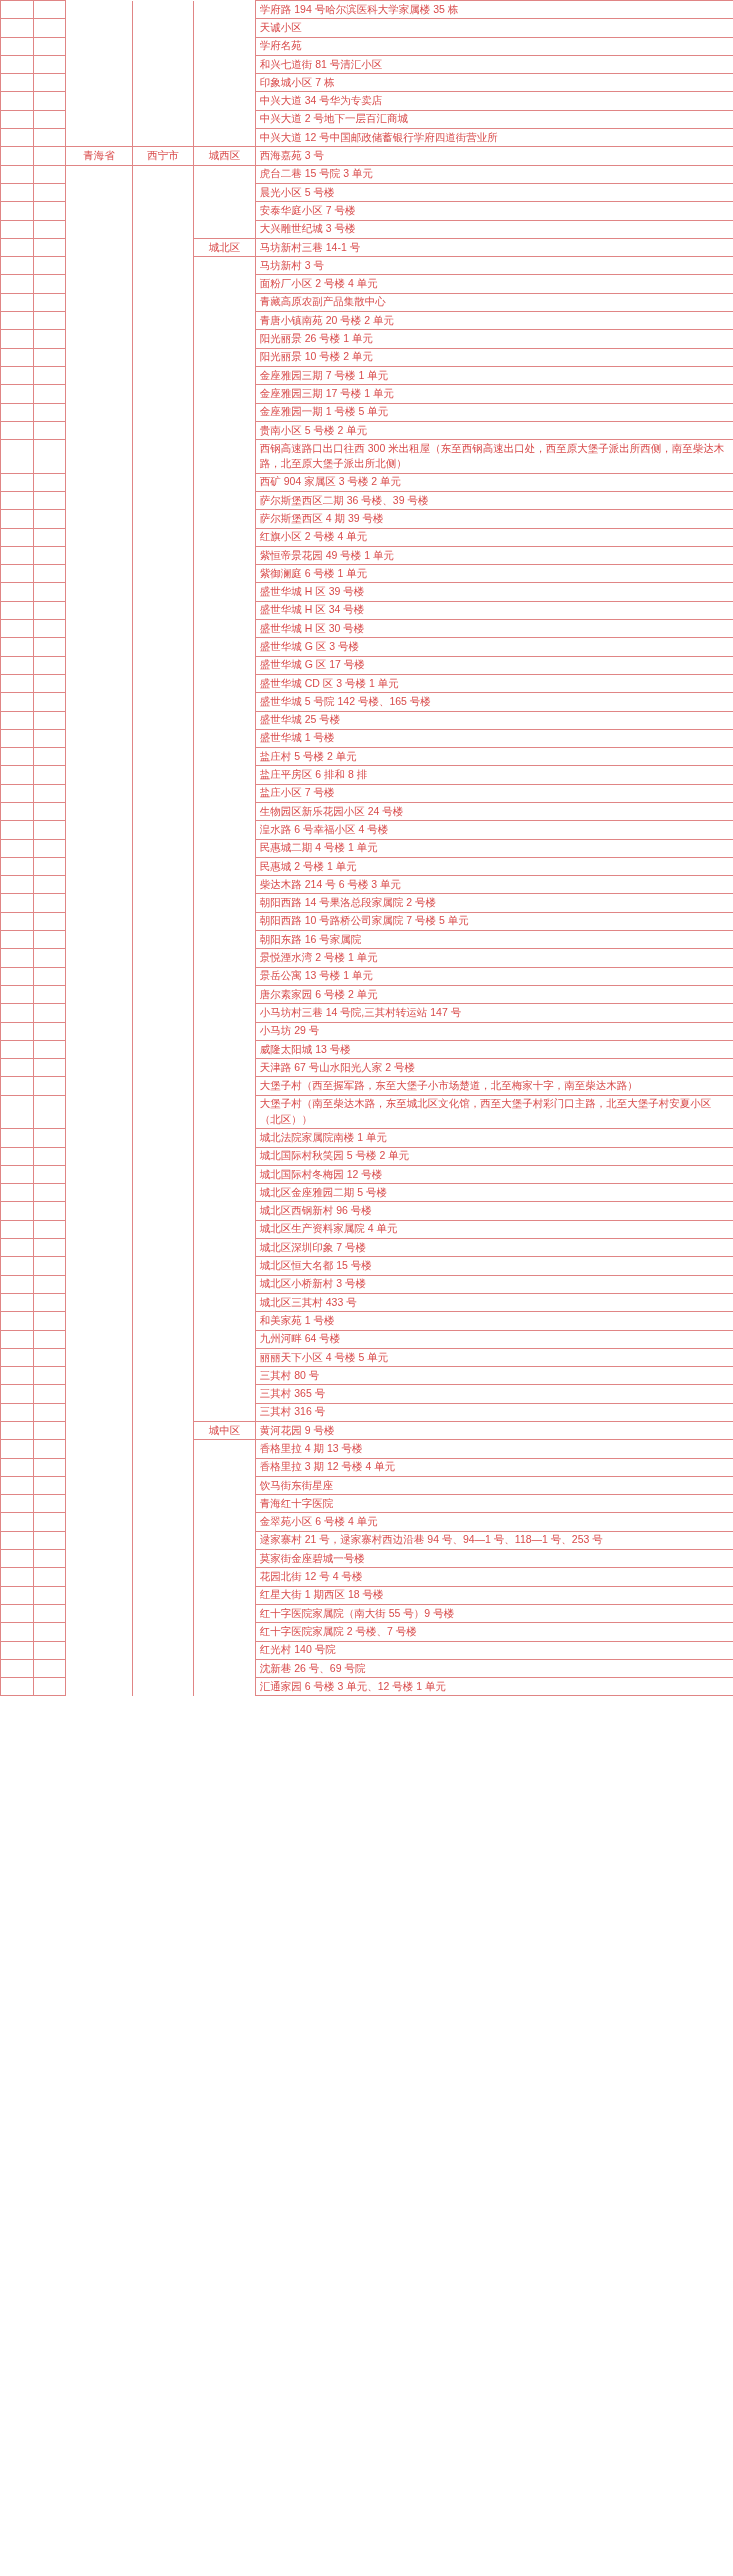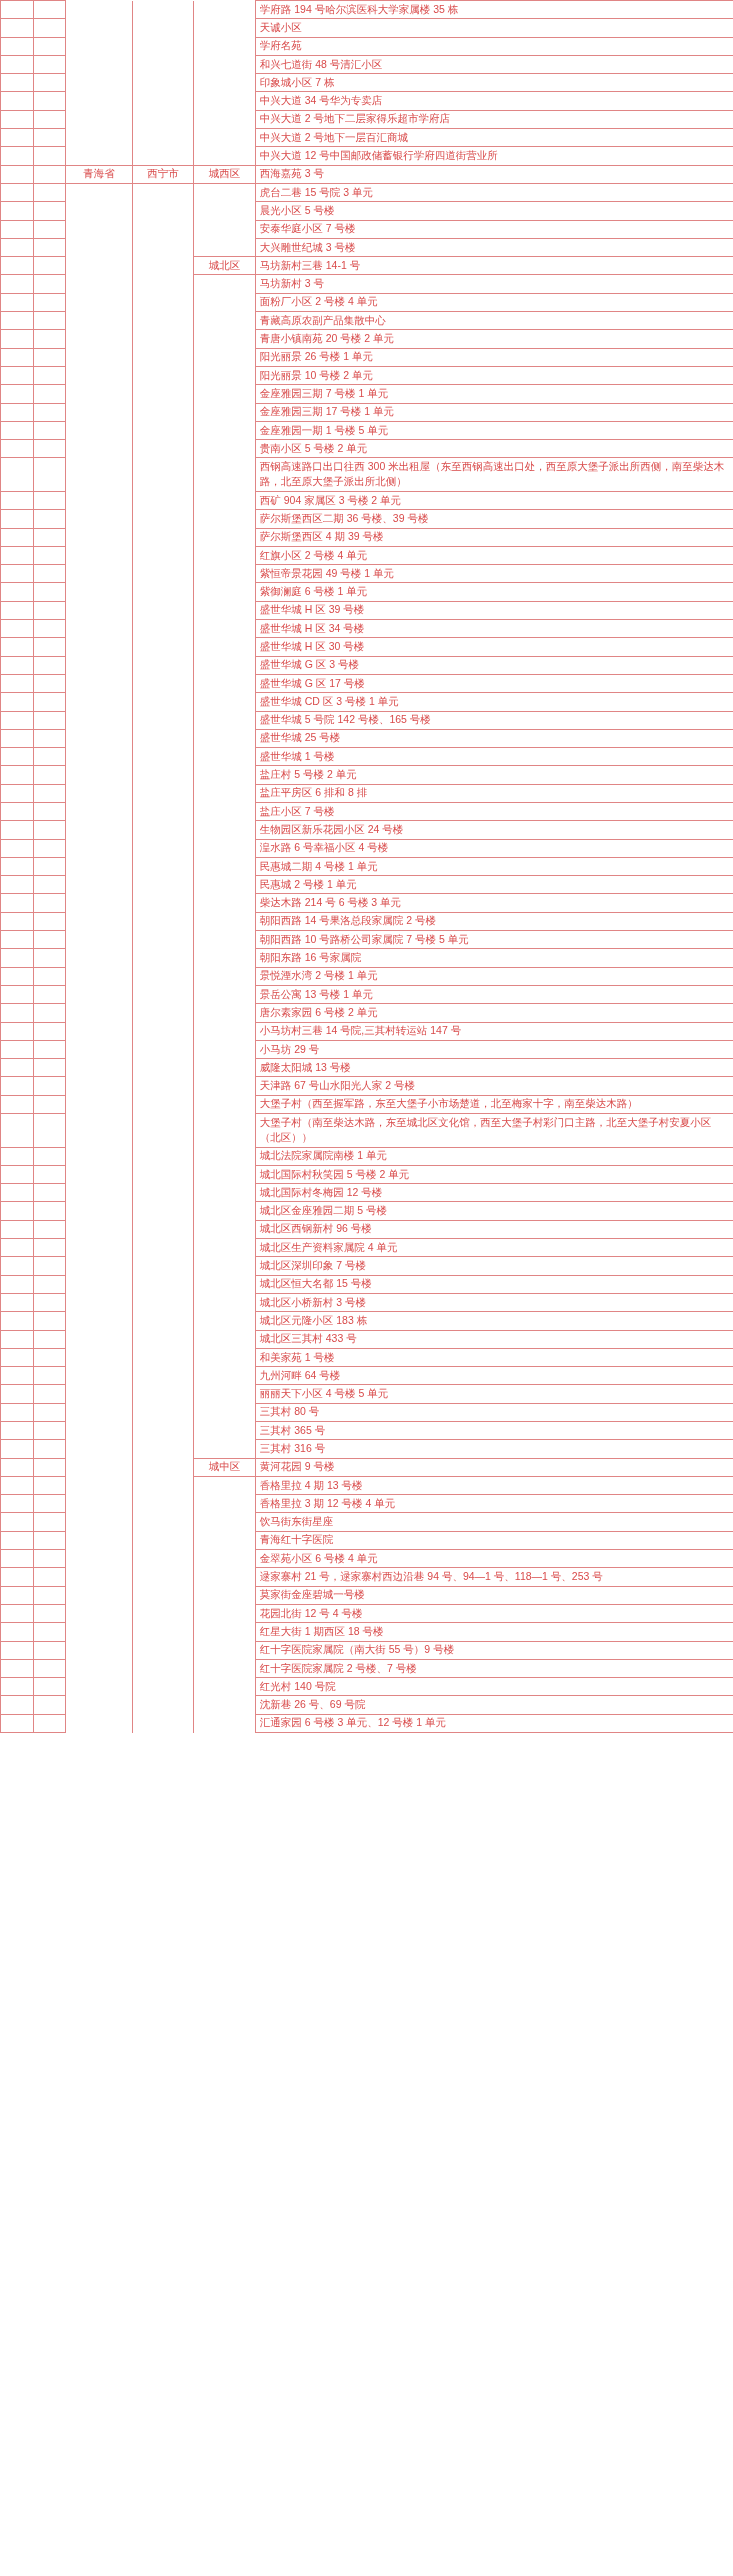--- a/index.html
+++ b/index.html
@@ -103,45 +103,37 @@
           <td class="col-city" style="border-top: none; border-bottom: none;"></td>
           <td class="col-district" style="border-top: none; border-bottom: none;"></td>
           <td class="col-addr"><span class="addr-wrap">学府名苑</span></td>
         </tr>
         <tr>
           <td class="col-spacer"></td>
           <td class="col-spacer"></td>
           <td class="col-province" style="border-top: none; border-bottom: none;"></td>
           <td class="col-city" style="border-top: none; border-bottom: none;"></td>
           <td class="col-district" style="border-top: none; border-bottom: none;"></td>
-          <td class="col-addr"><span class="addr-wrap">和兴七道街 48 号清汇小区</span></td>
+          <td class="col-addr"><span class="addr-wrap">和兴七道街 81 号清汇小区</span></td>
         </tr>
         <tr>
           <td class="col-spacer"></td>
           <td class="col-spacer"></td>
           <td class="col-province" style="border-top: none; border-bottom: none;"></td>
           <td class="col-city" style="border-top: none; border-bottom: none;"></td>
           <td class="col-district" style="border-top: none; border-bottom: none;"></td>
           <td class="col-addr"><span class="addr-wrap">印象城小区 7 栋</span></td>
         </tr>
         <tr>
           <td class="col-spacer"></td>
           <td class="col-spacer"></td>
           <td class="col-province" style="border-top: none; border-bottom: none;"></td>
           <td class="col-city" style="border-top: none; border-bottom: none;"></td>
           <td class="col-district" style="border-top: none; border-bottom: none;"></td>
           <td class="col-addr"><span class="addr-wrap">中兴大道 34 号华为专卖店</span></td>
-        </tr>
-        <tr>
-          <td class="col-spacer"></td>
-          <td class="col-spacer"></td>
-          <td class="col-province" style="border-top: none; border-bottom: none;"></td>
-          <td class="col-city" style="border-top: none; border-bottom: none;"></td>
-          <td class="col-district" style="border-top: none; border-bottom: none;"></td>
-          <td class="col-addr"><span class="addr-wrap">中兴大道 2 号地下二层家得乐超市学府店</span></td>
         </tr>
         <tr>
           <td class="col-spacer"></td>
           <td class="col-spacer"></td>
           <td class="col-province" style="border-top: none; border-bottom: none;"></td>
           <td class="col-city" style="border-top: none; border-bottom: none;"></td>
           <td class="col-district" style="border-top: none; border-bottom: none;"></td>
           <td class="col-addr"><span class="addr-wrap">中兴大道 2 号地下一层百汇商城</span></td>
         </tr>
         <tr>
@@ -632,28 +624,20 @@
           <td class="col-district" style="border-top: none; border-bottom: none;"></td>
           <td class="col-addr"><span class="addr-wrap">城北区恒大名都 15 号楼</span></td>
         </tr>
         <tr>
           <td class="col-spacer"></td>
           <td class="col-spacer"></td>
           <td class="col-province" style="border-top: none; border-bottom: none;"></td>
           <td class="col-city" style="border-top: none; border-bottom: none;"></td>
           <td class="col-district" style="border-top: none; border-bottom: none;"></td>
           <td class="col-addr"><span class="addr-wrap">城北区小桥新村 3 号楼</span></td>
-        </tr>
-        <tr>
-          <td class="col-spacer"></td>
-          <td class="col-spacer"></td>
-          <td class="col-province" style="border-top: none; border-bottom: none;"></td>
-          <td class="col-city" style="border-top: none; border-bottom: none;"></td>
-          <td class="col-district" style="border-top: none; border-bottom: none;"></td>
-          <td class="col-addr"><span class="addr-wrap">城北区元隆小区 183 栋</span></td>
         </tr>
         <tr>
           <td class="col-spacer"></td>
           <td class="col-spacer"></td>
           <td class="col-province" style="border-top: none; border-bottom: none;"></td>
           <td class="col-city" style="border-top: none; border-bottom: none;"></td>
           <td class="col-district" style="border-top: none; border-bottom: none;"></td>
           <td class="col-addr"><span class="addr-wrap">城北区三其村 433 号</span></td>
         </tr>
         <tr>

